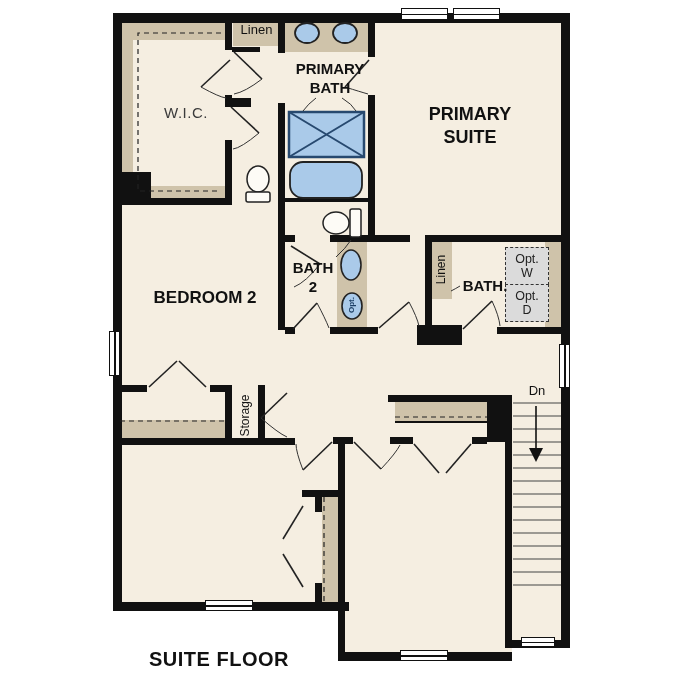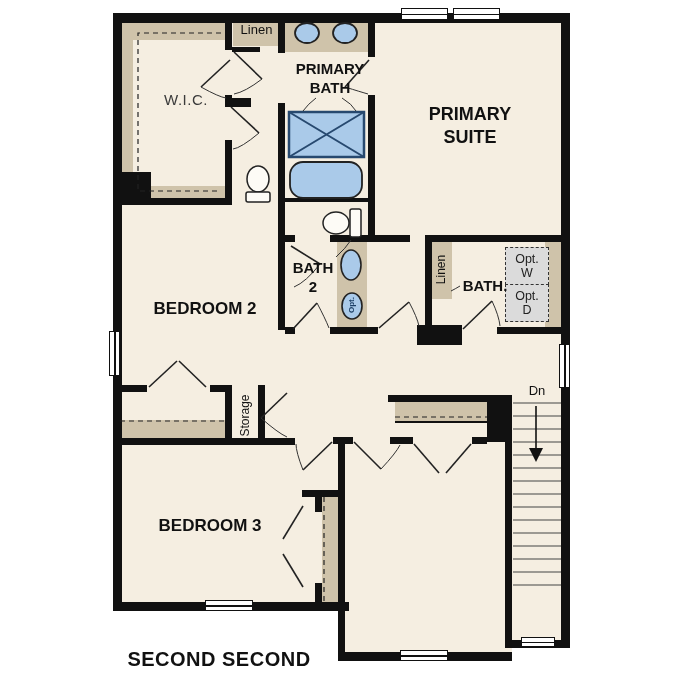--- a/index.html
+++ b/index.html
@@ -175,29 +175,28 @@
     </g>
 
     <path stroke="#444" stroke-width="1.2" fill="none" d="M513 403H561M513 416H561M513 429H561M513 442H561M513 455H561M513 468H561M513 481H561M513 494H561M513 507H561M513 520H561M513 533H561M513 546H561M513 559H561M513 572H561M513 585H561"></path>
 
     <g>
       <path d="M536 406 V448" stroke="#111" stroke-width="1.6" fill="none"></path>
       <polygon points="529,448 543,448 536,462" fill="#111"></polygon>
     </g>
   </svg>
 
-  <div class="lbl" style="left:146px;top:91px;width:80px;font-size:15px;color:#3b3b3b;letter-spacing:.5px;">W.I.C.</div>
+  <div class="lbl" style="left:146px;top:104px;width:80px;font-size:15px;color:#3b3b3b;letter-spacing:.5px;">W.I.C.</div>
   <div class="lbl" style="left:233px;top:22px;width:47px;font-size:13px;">Linen</div>
   <div class="lbl b" style="left:270px;top:60px;width:120px;font-size:15px;">PRIMARY
 BATH</div>
   <div class="lbl b" style="left:400px;top:103px;width:140px;font-size:18px;">PRIMARY
 SUITE</div>
-  <div class="lbl b" style="left:125px;top:298px;width:160px;font-size:17px;">BEDROOM 2</div>
+  <div class="lbl b" style="left:125px;top:287px;width:160px;font-size:17px;">BEDROOM 2</div>
   <div class="lbl b" style="left:283px;top:259px;width:60px;font-size:15px;">BATH
 2</div>
   <div class="lbl b" style="left:455px;top:277px;width:60px;font-size:15px;">BATH.</div>
   <div class="lbl" style="left:522px;top:383px;width:30px;font-size:13px;">Dn</div>
   <div class="lbl" style="left:205px;top:408px;width:80px;font-size:12px;transform:rotate(-90deg);">Storage</div>
   <div class="lbl" style="left:406px;top:262px;width:70px;font-size:12px;transform:rotate(-90deg);">Linen</div>
   <div class="lbl b" style="left:337px;top:300px;width:30px;font-size:8px;color:#1d4066;transform:rotate(-90deg);">Opt.</div>
-  <div class="lbl b" style="left:130px;top:515px;width:160px;font-size:17px;">BEDROOM 3</div>
-  <div class="lbl b" style="left:109px;top:647px;width:220px;font-size:20px;letter-spacing:.5px;">SECOND SECOND</div>
+  <div class="lbl b" style="left:109px;top:647px;width:220px;font-size:20px;letter-spacing:.5px;">SUITE FLOOR</div>
 </div>
 
 </body></html>

